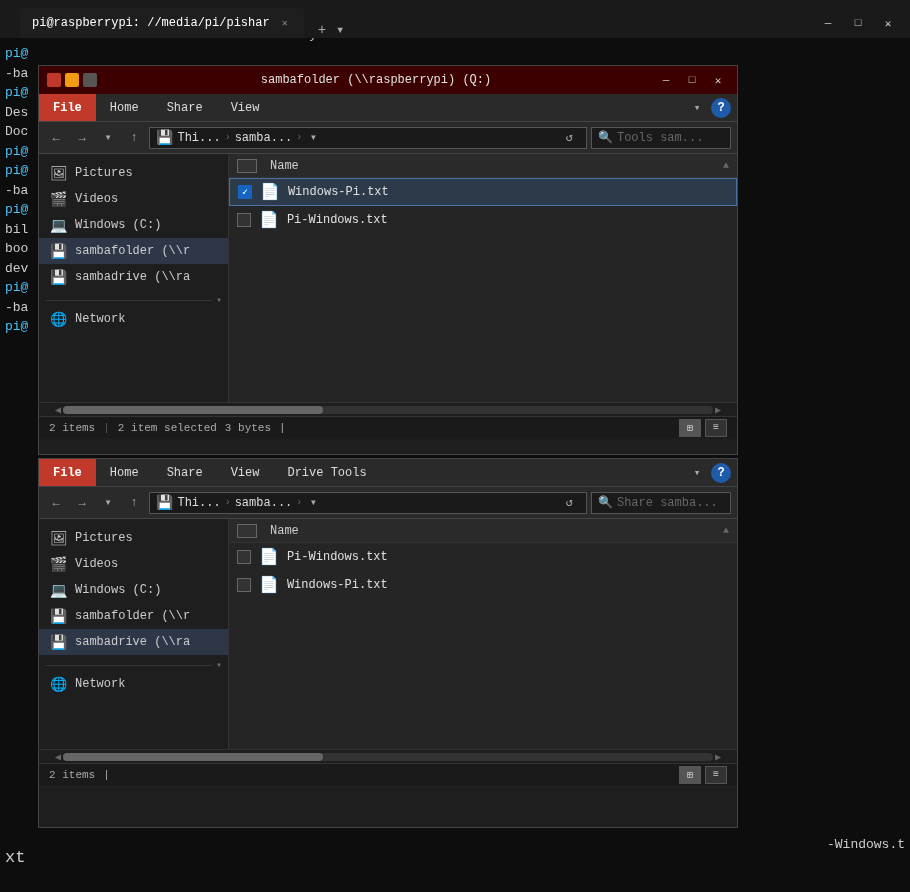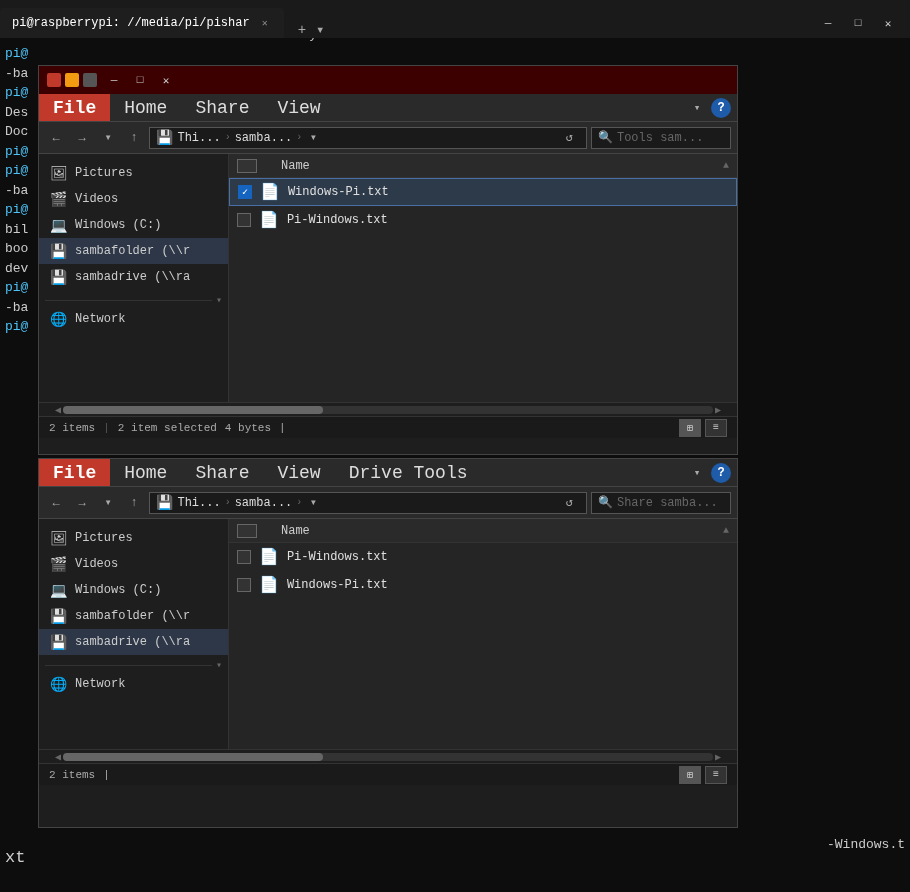--- a/index.html
+++ b/index.html
@@ -28,20 +28,21 @@
 
     
     .tab-bar {
       position: absolute;
       top: 0; left: 0; right: 0;
       height: 38px;
       background: #1a1a1a;
       display: flex;
       align-items: flex-end;
       z-index: 100;
+      padding-left: 20px;
     }
 
     .tab {
       display: flex;
       align-items: center;
       height: 30px;
       padding: 0 12px;
       background: #2d2d2d;
       color: #ccc;
       font-size: 12px;
@@ -158,21 +159,21 @@
       display: flex;
       align-items: center;
       border-bottom: 1px solid #444;
     }
 
     .ribbon-tab {
       padding: 0 14px;
       height: 100%;
       display: flex;
       align-items: center;
-      font-size: 18px;
+      font-size: 12px;
       color: #ddd;
       cursor: pointer;
     }
 
     .ribbon-tab.file-tab {
       background: #c0392b;
       color: #fff;
       font-weight: bold;
     }
 
@@ -295,21 +296,21 @@
       overflow: hidden;
     }
 
     .file-list-header {
       height: 24px;
       display: flex;
       align-items: center;
       background: #2a2a2a;
       border-bottom: 1px solid #333;
       padding: 0 8px;
-      gap: 24px;
+      gap: 13px;
     }
 
     .file-list-header .scroll-up {
       margin-left: auto;
       color: #666;
       font-size: 10px;
       cursor: pointer;
     }
 
     .col-checkbox {
@@ -474,20 +475,21 @@
 </div>
 
 <div class="explorer-window" style="top: 65px; left: 38px; width: 700px; height: 390px;">
 
   <div class="explorer-titlebar">
     <div class="titlebar-icons">
       <div class="titlebar-icon ti-red"></div>
       <div class="titlebar-icon ti-yellow"></div>
       <div class="titlebar-icon ti-gray"></div>
     </div>
+    <div class="titlebar-title">sambafolder (\\raspberrypi) (Q:)</div>
     <div class="titlebar-winbtns">
       <div class="twb">—</div>
       <div class="twb">□</div>
       <div class="twb close">✕</div>
     </div>
   </div>
 
   <div class="ribbon">
     <div class="ribbon-tab file-tab">File</div>
     <div class="ribbon-tab">Home</div>
@@ -578,21 +580,21 @@
     <div class="h-scroll-track">
       <div class="h-scroll-thumb"></div>
     </div>
     <span class="h-scroll-arrow">▶</span>
   </div>
 
   <div class="statusbar">
     <span>2 items</span>
     <span class="status-sep">|</span>
     <span>2 item selected</span>
-    <span>4 bytes</span>
+    <span>3 bytes</span>
     <span style="color:#aaa;">|</span>
     <div class="statusbar-right">
       <div class="view-btn active">⊞</div>
       <div class="view-btn">≡</div>
     </div>
   </div>
 </div>
 
 <div class="explorer-window" style="top: 458px; left: 38px; width: 700px; height: 370px;">
 

